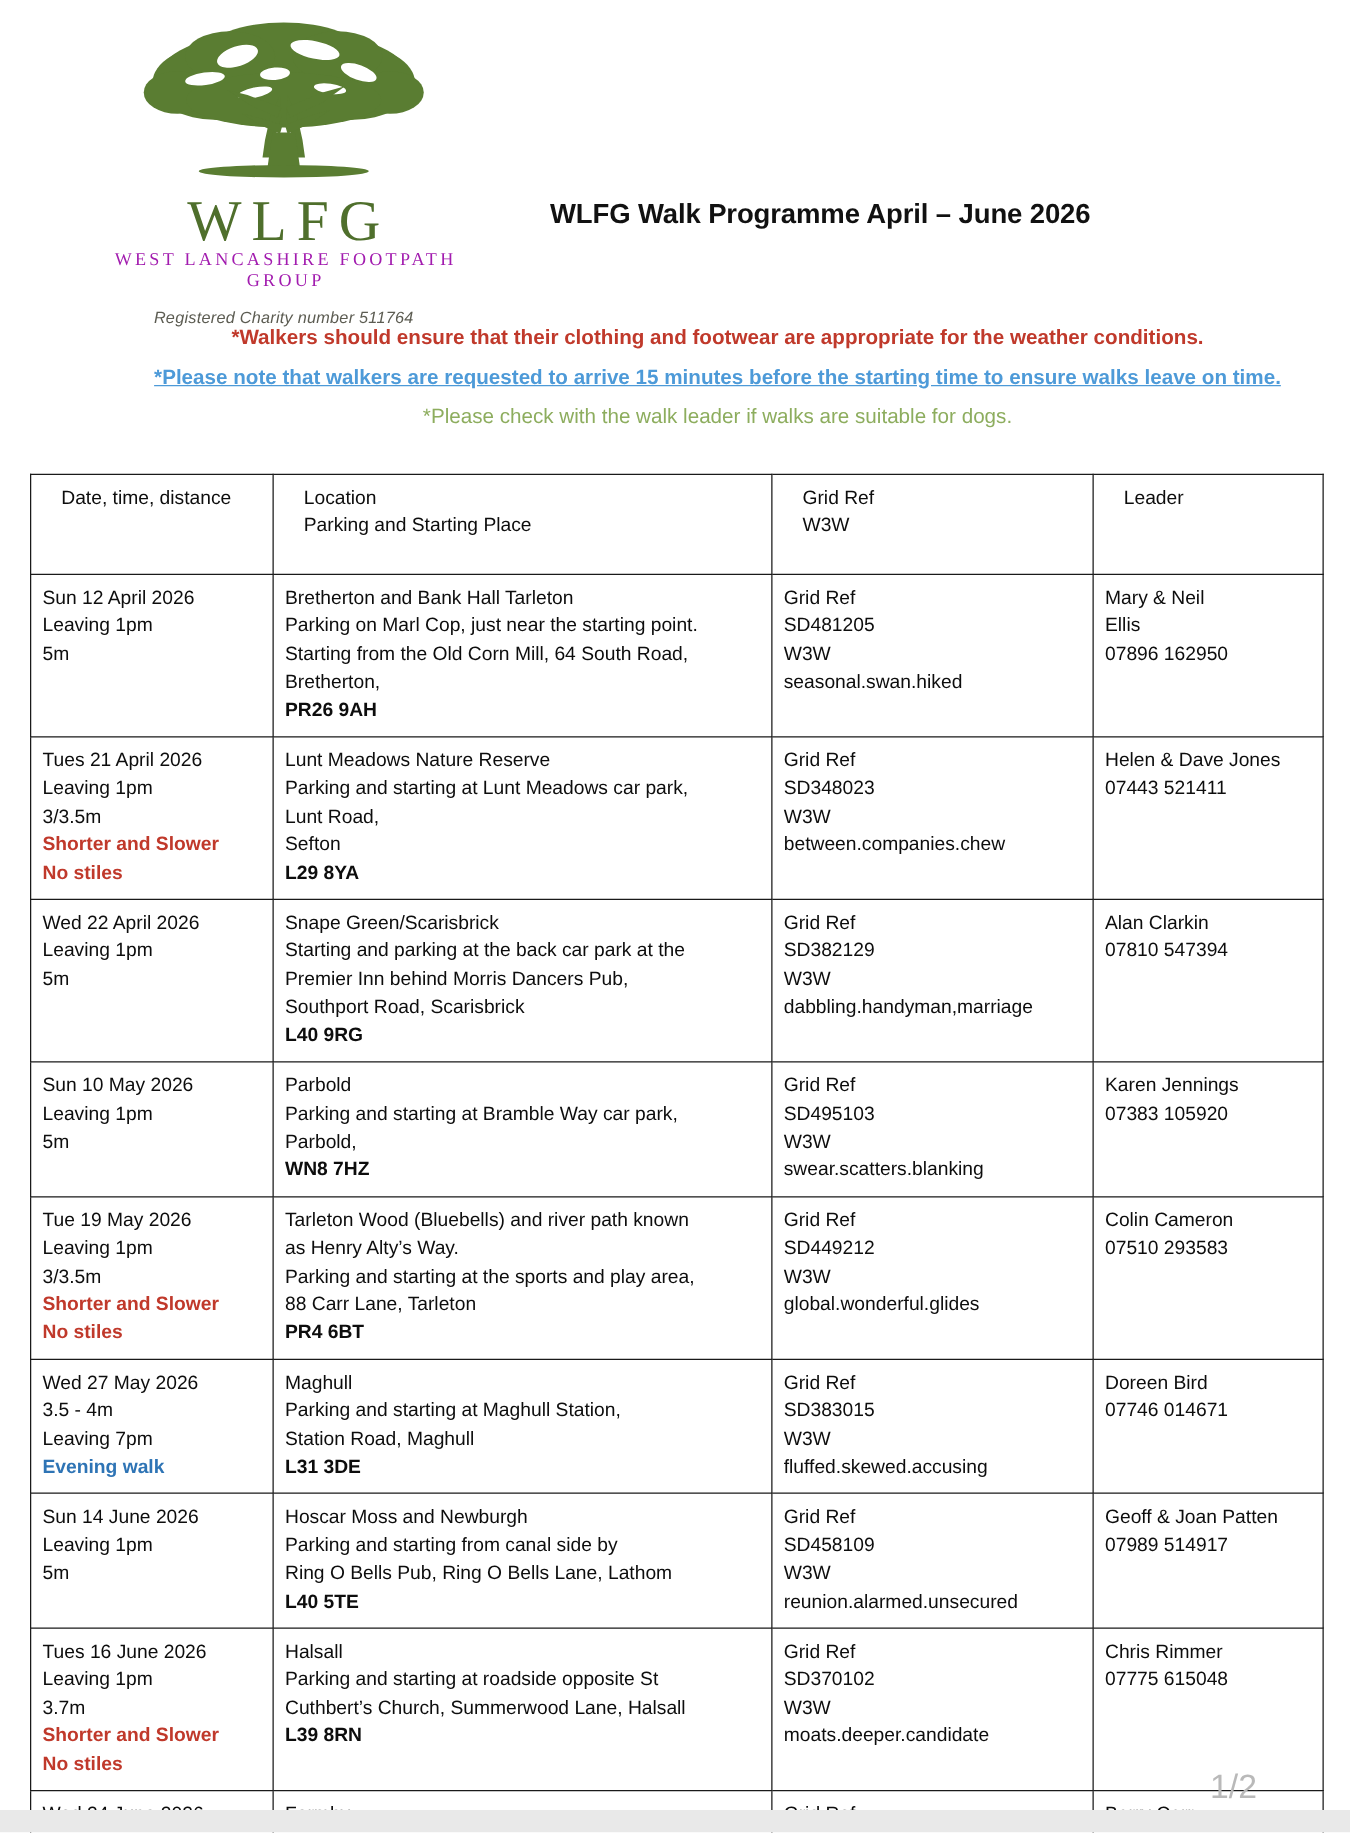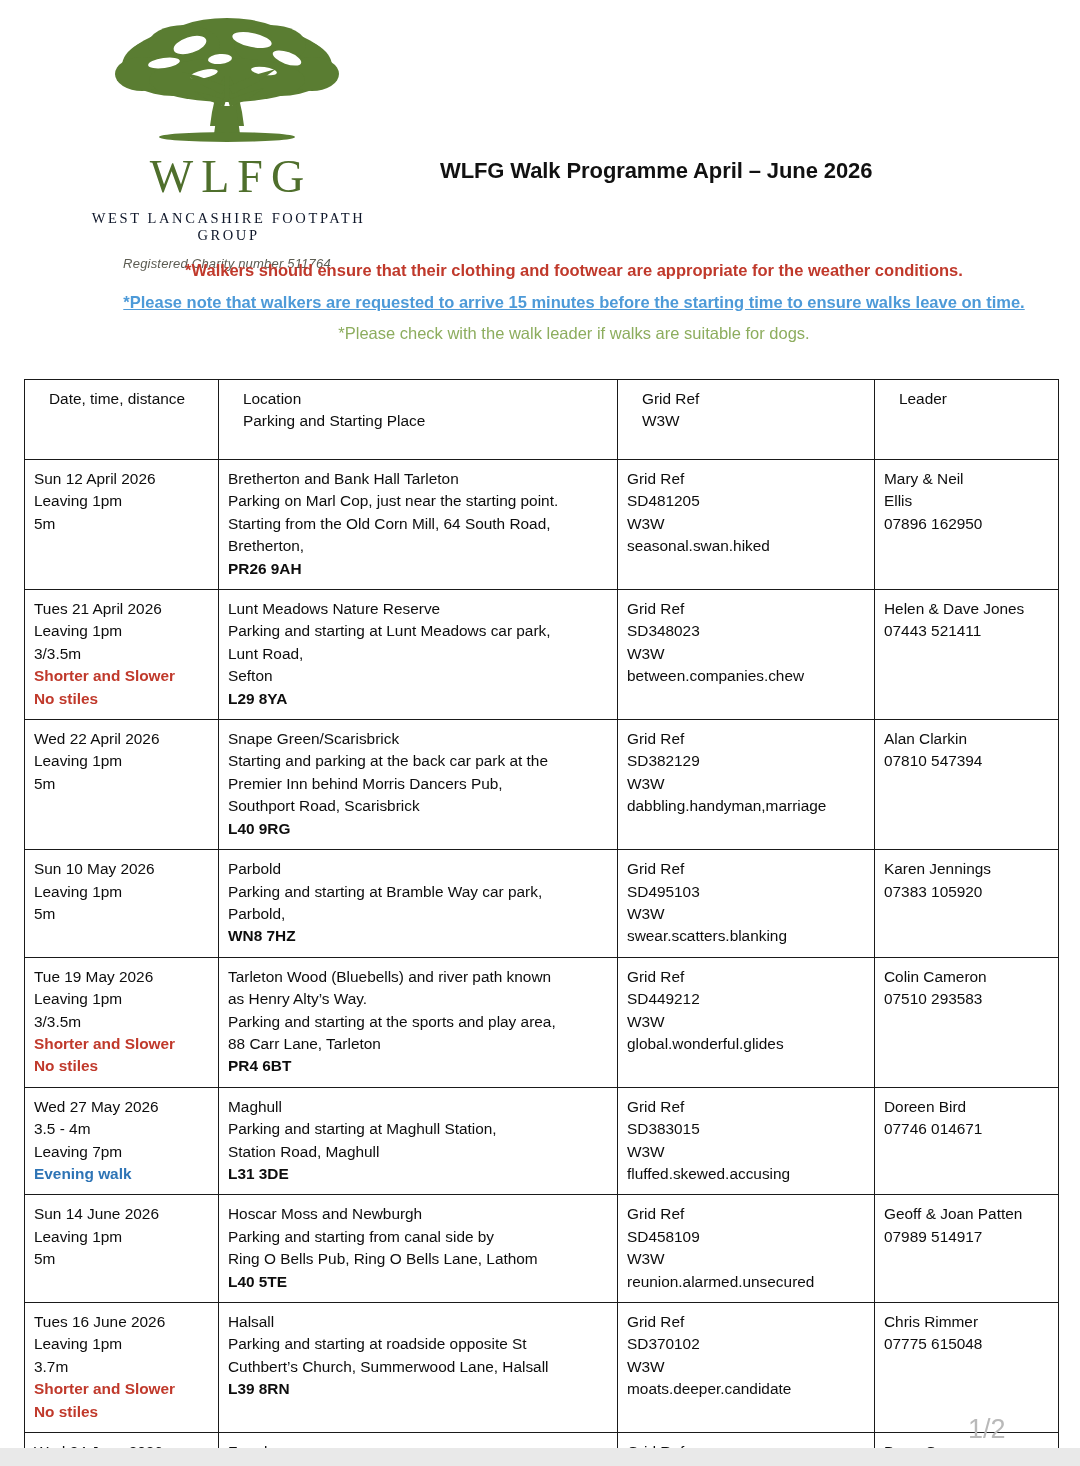--- a/index.html
+++ b/index.html
@@ -64,22 +64,21 @@
     color: #4f6f2c;
     line-height: 1;
     margin-top: 2px;
     padding-left: 8px;
   }
 
   .logo-sub {
     font-family: "Liberation Serif", serif;
     font-size: 14.5px;
     letter-spacing: 2.6px;
-    color: #0f172a;
-    margin-top: 10px;
+    color: #a21caf;
     padding-left: 3px;
   }
 
   .logo-charity {
     font-family: "Liberation Sans", sans-serif;
     font-style: italic;
     font-size: 13px;
     color: #5c5c52;
     margin-top: 12px;
     letter-spacing: 0.2px;

